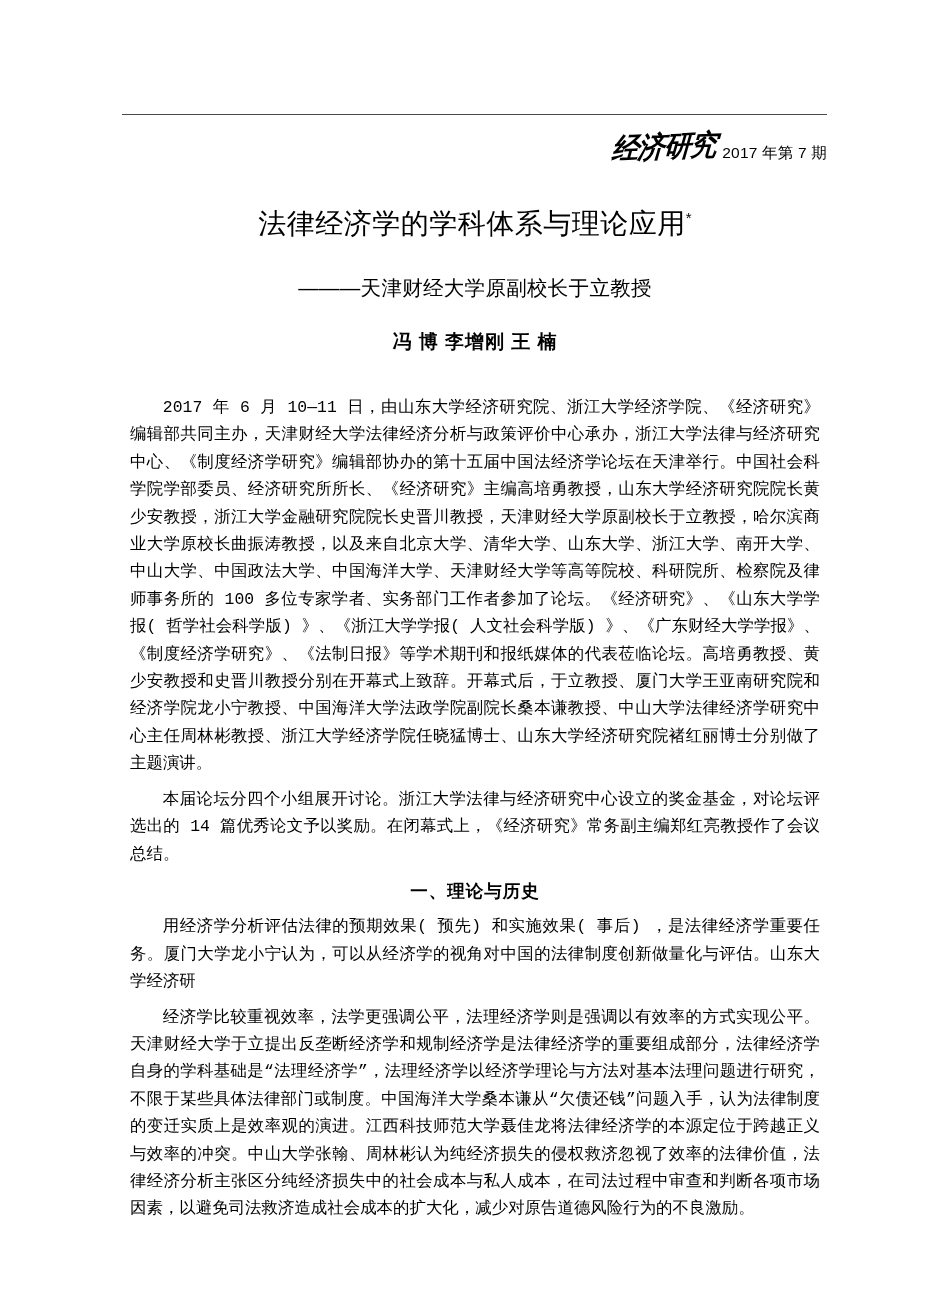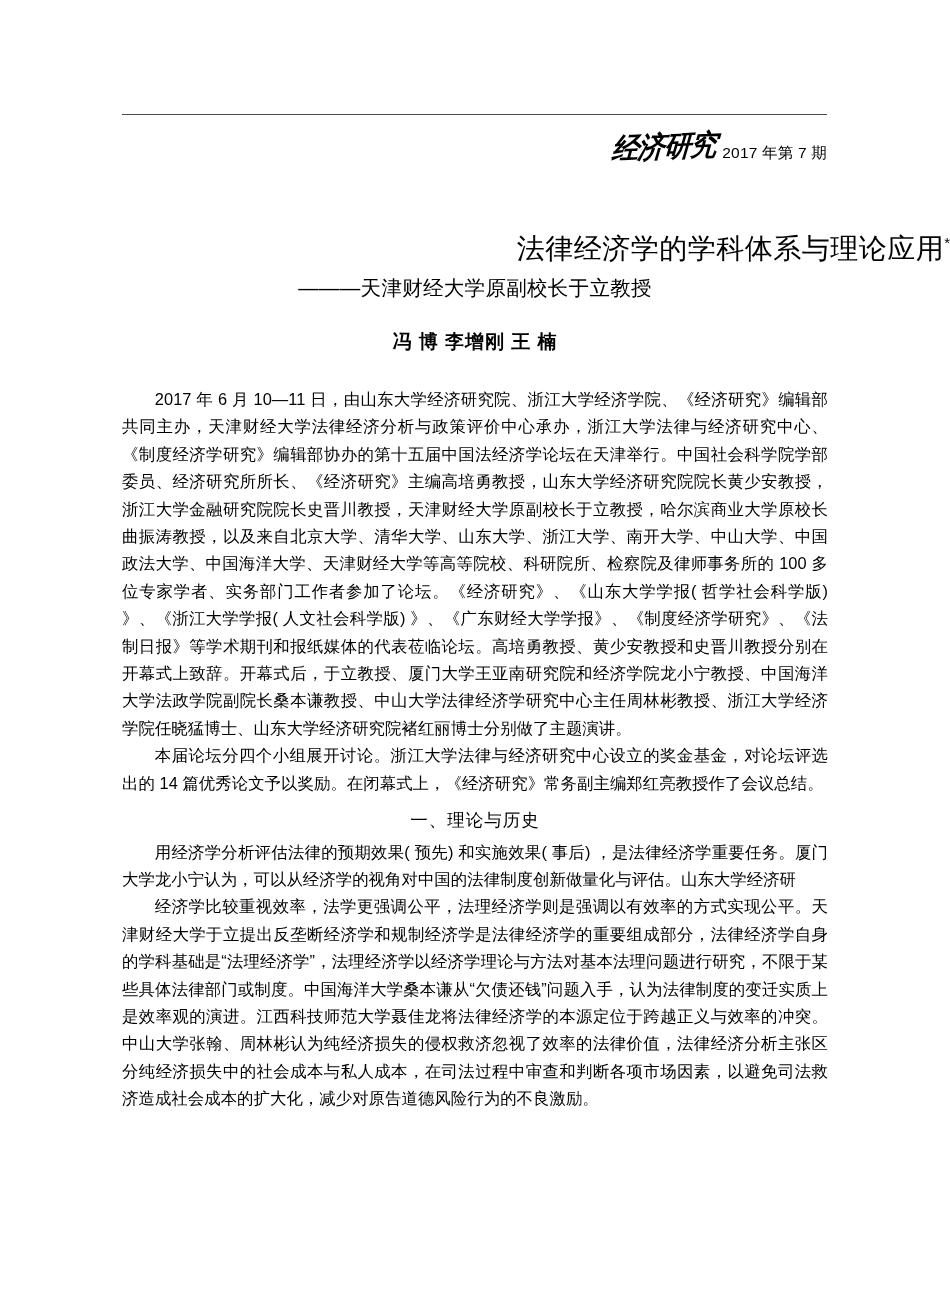--- a/index.html
+++ b/index.html
@@ -64,23 +64,23 @@
     line-height: 1;
     letter-spacing: 0.2px;
     position: relative;
     bottom: 1px;
   }
 
   
   .title {
     position: absolute;
     left: 0;
-    top: 212px;
+    top: 187px;
     width: 950px;
-    text-align: right;
+    text-align: center;
     font-size: 28px;
     line-height: 1.25;
     letter-spacing: 0.5px;
     font-weight: 400;
   }
   .title .footnote-star {
     font-size: 15px;
     vertical-align: super;
     letter-spacing: 0;
   }
@@ -110,36 +110,37 @@
 
   
   .body-block {
     position: absolute;
     left: 122px;
     top: 386px;
     width: 706px;
   }
 
   p.para {
-    margin: 0;
+    margin: 8px;
     font-size: 16.4px;
     line-height: 27.4px;
     text-align: justify;
     text-justify: inter-character;
     text-indent: 2em;
     letter-spacing: 0.05px;
     word-break: break-all;
+    font-family: Liberation Mono, monospace;
   }
 
   h2.section-heading {
     margin: 10px 0 4px 0;
     font-size: 17.5px;
     line-height: 27.4px;
     text-align: center;
-    font-weight: 400;
+    font-weight: 700;
     letter-spacing: 1px;
   }
 </style>
 </head>
 <body>
 
 <div class="page">
 
   <div class="header-rule"></div>
 

